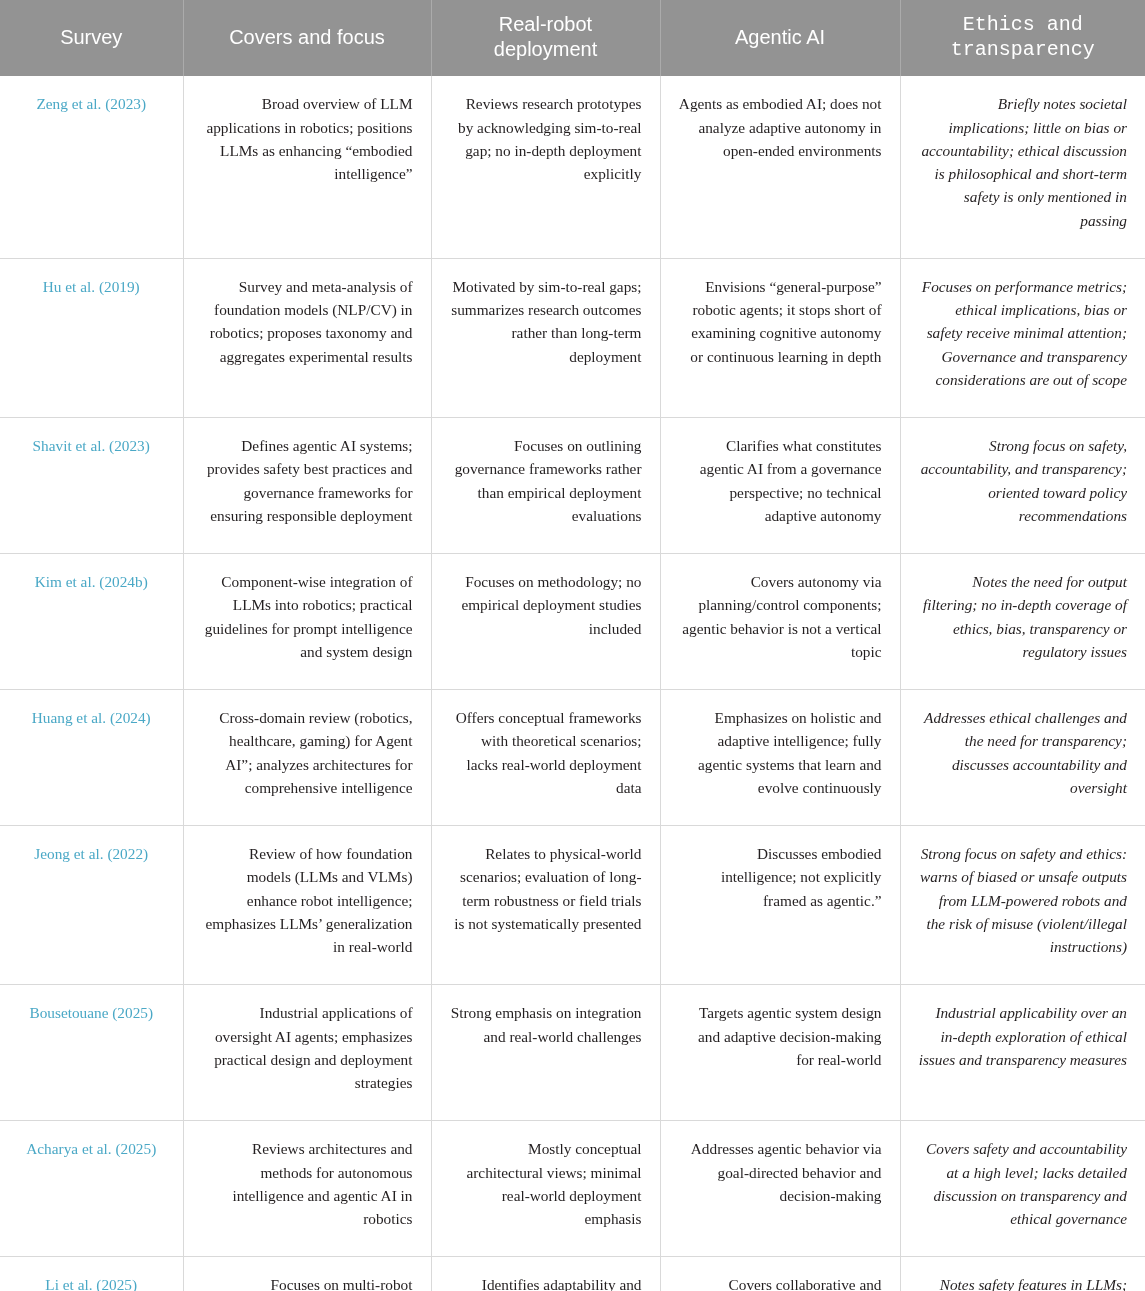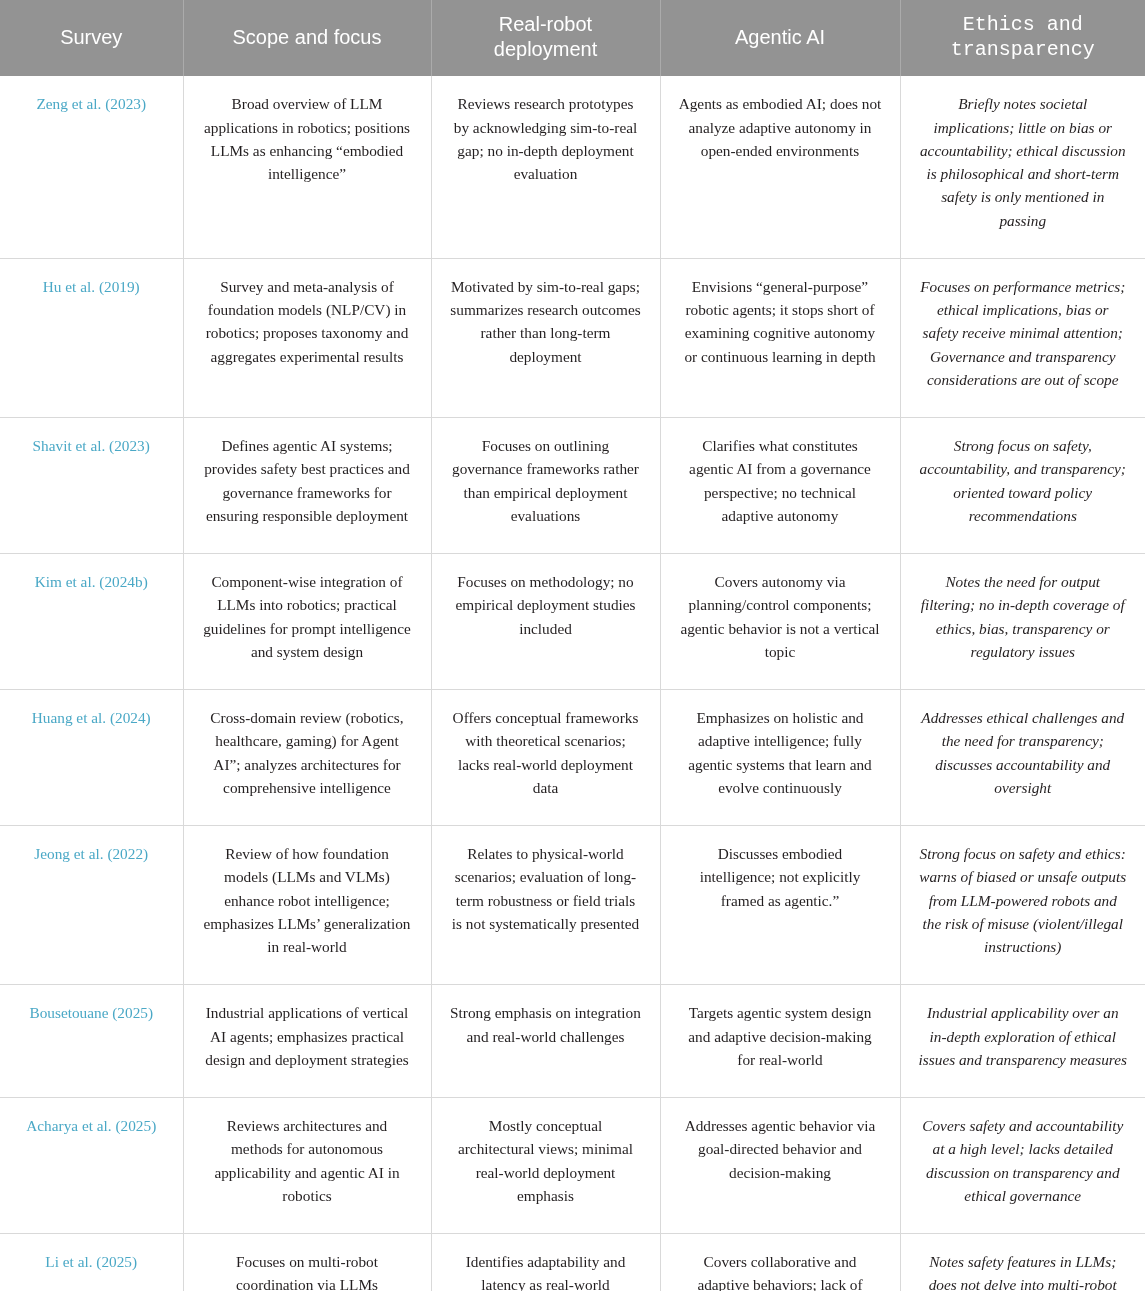--- a/index.html
+++ b/index.html
@@ -48,21 +48,21 @@
   tbody td {
     font-family: "Liberation Serif", serif;
     font-size: 15.3px;
     line-height: 1.52;
     color: #231f20;
     vertical-align: top;
     padding: 16px 18px 26px 18px;
     border-right: 1px solid #d9d9d9;
     border-bottom: 1px solid #d9d9d9;
     box-sizing: border-box;
-    text-align: center;
+    text-align: right;
   }
   tbody td:last-child { border-right: none; font-style: italic; }
   tbody tr:last-child td { border-bottom: none; }
 
   tbody td.survey-cell {
     color: #4aa8c6;
     text-align: center;
     padding-left: 10px;
     padding-right: 10px;
     white-space: nowrap;
@@ -85,34 +85,34 @@
     <colgroup>
       <col class="c-survey">
       <col class="c-scope">
       <col class="c-deploy">
       <col class="c-agentic">
       <col class="c-ethics">
     </colgroup>
     <thead>
       <tr>
         <th>Survey</th>
-        <th>Scope and focus</th>
+        <th>Covers and focus</th>
         <th>Real-robot deployment</th>
         <th>Agentic AI</th>
         <th>Ethics and transparency</th>
       </tr>
     </thead>
     <tbody id="table-body">
         <tr>
           <td class="survey-cell"><span class="cite">Zeng et al. (2023)</span></td>
           <td>
             <span class="cell-text">Broad overview of LLM applications in robotics; positions LLMs as enhancing “embodied intelligence”</span>
           </td>
           <td>
-            <span class="cell-text">Reviews research prototypes by acknowledging sim-to-real gap; no in-depth deployment evaluation</span>
+            <span class="cell-text">Reviews research prototypes by acknowledging sim-to-real gap; no in-depth deployment explicitly</span>
           </td>
           <td>
             <span class="cell-text">Agents as embodied AI; does not analyze adaptive autonomy in open-ended environments</span>
           </td>
           <td>
             <span class="cell-text">Briefly notes societal implications; little on bias or accountability; ethical discussion is philosophical and short-term safety is only mentioned in passing</span>
           </td>
         </tr>
         <tr>
           <td class="survey-cell"><span class="cite">Hu et al. (2019)</span></td>
@@ -185,36 +185,36 @@
           <td>
             <span class="cell-text">Discusses embodied intelligence; not explicitly framed as agentic.”</span>
           </td>
           <td>
             <span class="cell-text">Strong focus on safety and ethics: warns of biased or unsafe outputs from LLM-powered robots and the risk of misuse (violent/illegal instructions)</span>
           </td>
         </tr>
         <tr>
           <td class="survey-cell"><span class="cite">Bousetouane (2025)</span></td>
           <td>
-            <span class="cell-text">Industrial applications of vertical AI agents; emphasizes practical design and deployment strategies</span>
+            <span class="cell-text">Industrial applications of oversight AI agents; emphasizes practical design and deployment strategies</span>
           </td>
           <td>
             <span class="cell-text">Strong emphasis on integration and real-world challenges</span>
           </td>
           <td>
             <span class="cell-text">Targets agentic system design and adaptive decision-making for real-world</span>
           </td>
           <td>
             <span class="cell-text">Industrial applicability over an in-depth exploration of ethical issues and transparency measures</span>
           </td>
         </tr>
         <tr>
           <td class="survey-cell"><span class="cite">Acharya et al. (2025)</span></td>
           <td>
-            <span class="cell-text">Reviews architectures and methods for autonomous applicability and agentic AI in robotics</span>
+            <span class="cell-text">Reviews architectures and methods for autonomous intelligence and agentic AI in robotics</span>
           </td>
           <td>
             <span class="cell-text">Mostly conceptual architectural views; minimal real-world deployment emphasis</span>
           </td>
           <td>
             <span class="cell-text">Addresses agentic behavior via goal-directed behavior and decision-making</span>
           </td>
           <td>
             <span class="cell-text">Covers safety and accountability at a high level; lacks detailed discussion on transparency and ethical governance</span>
           </td>

